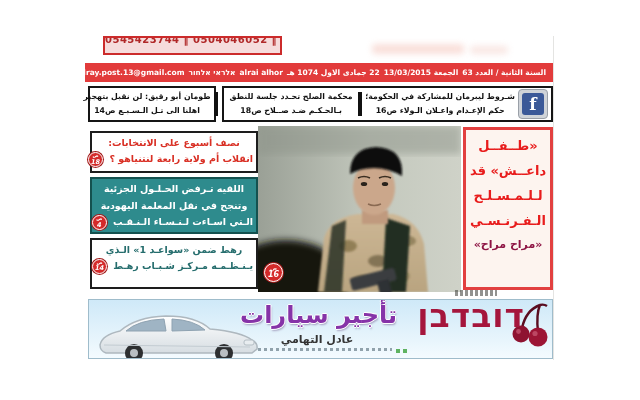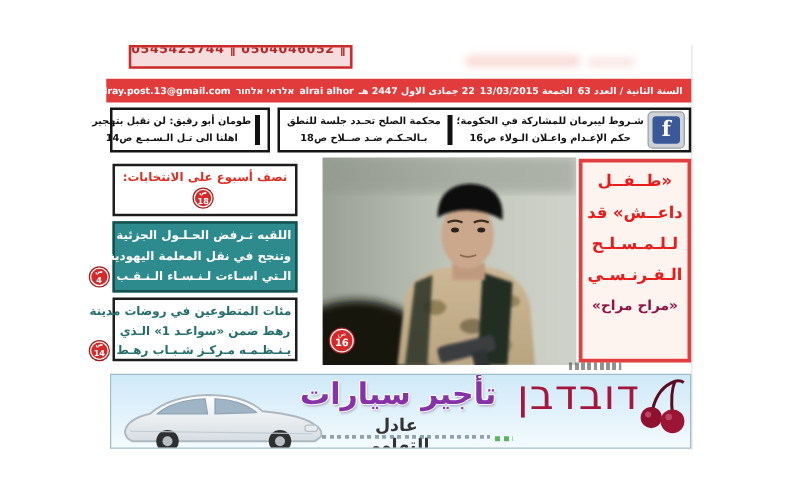--- a/index.html
+++ b/index.html
@@ -30,70 +30,70 @@
   
   .info-bar{left:85px;top:63px;width:468px;height:19px;background:#e23b3b;color:#fff;
      display:flex;align-items:center;justify-content:space-between;box-sizing:border-box;
      padding:0 5px;font-size:7.5px;font-weight:bold;white-space:nowrap;}
   .info-bar .seg{margin:0 2px;}
 
   
   .strip-box{border:2px solid #151515;background:#fff;box-sizing:border-box;
      display:flex;align-items:center;}
   .strip-right{left:222px;top:86px;width:331px;height:36px;padding:2px 3px;}
-  .strip-left{left:88px;top:86px;width:128px;height:36px;padding:2px 3px;}
+  .strip-left{left:88px;top:86px;width:128px;height:36px;padding:2px 3px;justify-content:center;}
   .strip-item{flex:1;text-align:center;font-size:7.8px;font-weight:bold;color:#111;
      line-height:14px;white-space:nowrap;}
   .strip-sep{width:4px;height:24px;background:#111;margin:0 3px;flex:none;}
   .fb-frame{width:28px;height:28px;flex:none;margin-left:3px;background:#cfd3d8;
      border:1px solid #9aa0a8;border-radius:4px;display:flex;align-items:center;justify-content:center;}
   .fb-icon{width:22px;height:22px;background:#3b5998;border-radius:3px;color:#fff;
      font-size:17px;font-weight:bold;text-align:center;line-height:22px;font-family:"DejaVu Serif",serif;}
 
   
-  .news-box{left:90px;width:148px;border:2px solid #1d1d1d;background:#fff;
+  .news-box{left:90px;width:168px;border:2px solid #1d1d1d;background:#fff;
      box-sizing:border-box;text-align:center;padding:2px 3px;}
   .box-a{top:131px;height:42px;color:#d93025;}
   .box-a .ln{font-size:9.5px;font-weight:bold;line-height:16px;white-space:nowrap;}
   .box-b{top:177px;height:57px;background:#2e8b8d;color:#fff;border-color:#14514f;}
   .box-b .ln{font-size:9.5px;font-weight:bold;line-height:16.5px;white-space:nowrap;}
   .box-c{top:238px;height:51px;color:#256d6d;}
   .box-c .ln{font-size:9.5px;font-weight:bold;line-height:15.5px;white-space:nowrap;}
 
   
   .pbadge{display:inline-flex;flex-direction:column;align-items:center;justify-content:center;
      width:13px;height:13px;border-radius:50%;background:#d42a2a;color:#fff;vertical-align:middle;
      margin-right:3px;line-height:1;border:1px solid #fff;box-shadow:0 0 0 1px #a31d1d;}
   .pbadge i{font-style:normal;font-size:4.5px;}
-  .pbadge b{font-size:6.5px;}
+  .pbadge b{font-size:6.5px;font-style:italic;}
 
   
   .photo{left:258px;top:126px;width:203px;height:166px;overflow:hidden;background:#b6bab0;}
   .photo svg{display:block;}
   .photo-badge{left:264px;top:262px;}
   .photo-badge .pbadge{width:17px;height:17px;}
   .photo-badge .pbadge i{font-size:5.5px;}
   .photo-badge .pbadge b{font-size:8px;}
 
   
   .headline-box{left:463px;top:127px;width:90px;height:163px;border:3px solid #e24040;
      background:#fdf4ef;box-sizing:border-box;text-align:center;padding-top:3px;}
   .headline-box .hl{font-size:13px;font-weight:bold;color:#e81c1c;line-height:25px;white-space:nowrap;}
   .headline-box .hl-last{font-size:11px;color:#8e1444;line-height:24px;}
   .photo-credit-smudge{left:455px;top:290px;width:42px;height:6px;opacity:.55;filter:blur(.6px);
      background:repeating-linear-gradient(90deg,#3a3a34 0 3px,transparent 3px 5px);}
 
   
   .ad{left:88px;top:299px;width:465px;height:60px;border:1px solid #9fbccb;box-sizing:border-box;
      background:linear-gradient(180deg,#cfe9f8 0%,#e8f5fc 70%,#f4fbff 100%);overflow:hidden;}
-  .ad-hebrew{position:absolute;right:40px;top:-4px;font-size:33px;font-weight:normal;color:#a5163c;
+  .ad-hebrew{position:absolute;right:27px;top:-4px;font-size:33px;font-weight:bold;color:#a5163c;
      letter-spacing:1px;}
   .ad-title{position:absolute;right:155px;top:1px;font-size:24px;font-weight:bold;color:#8633a8;
      white-space:nowrap;text-shadow:0 1px 0 #fff,0 -1px 0 #fff,1px 0 0 #fff,-1px 0 0 #fff,1px 2px 2px rgba(60,20,90,.35);}
-  .ad-sub{position:absolute;right:190px;top:33px;width:90px;text-align:center;font-size:14px;
+  .ad-sub{position:absolute;right:190px;top:33px;width:90px;text-align:center;font-size:11px;
      font-weight:bold;color:#333;}
   .ad-fineprint{position:absolute;right:160px;top:48px;width:152px;height:3px;opacity:.65;
      background:repeating-linear-gradient(90deg,#5f7480 0 3px,transparent 3px 6px);}
   .ad-green-frag{position:absolute;right:142px;top:49px;width:14px;height:4px;opacity:.8;
      background:repeating-linear-gradient(90deg,#3aa13a 0 4px,transparent 4px 7px);}
   .ad-cherries{position:absolute;right:2px;top:2px;}
   .ad-car{position:absolute;left:3px;top:7px;}
 </style>
 </head>
 <body>
@@ -105,21 +105,21 @@
   <div class="abs masthead-remnant2"></div>
 
   <div class="abs phone-box">
     <span>0545423744 ‖ 0504046052 ‖ 0545703340</span>
   </div>
 
 
   <div class="abs info-bar ar">
     <span class="seg">السنة الثانية / العدد 63</span>
     <span class="seg">الجمعة 13/03/2015</span>
-    <span class="seg">22 جمادى الاول 2447 هـ</span>
+    <span class="seg">22 جمادى الاول 1074 هـ</span>
     <span class="seg" dir="ltr">alrai alhor</span>
     <span class="seg">אלראי אלחור</span>
     <span class="seg" dir="ltr">alray.post.13@gmail.com</span>
   </div>
 
   <div class="abs strip-box strip-right ar">
     <span class="fb-frame">
       <span class="fb-icon">f</span>
     </span>
     <span class="strip-item">
@@ -137,41 +137,41 @@
     <span class="strip-sep"></span>
     <span class="strip-item">
       <span>طومان أبو رقيق: لن نقبل بتهجير</span><br>
       <span>اهلنا الى تـل الـسـبـع ص14</span>
     </span>
   </div>
 
   <div class="abs news-box box-a ar">
     <div class="ln">نصف أسبوع على الانتخابات:</div>
     <div class="ln">
+      <span>انقلاب أم ولاية رابعة لنتنياهو ؟</span>
       <span class="pbadge">
           <i>ص</i>
           <b>18</b>
         </span>
     </div>
   </div>
 
   <div class="abs news-box box-b ar">
     <div class="ln">اللقيه تـرفض الحـلـول الجزئية</div>
     <div class="ln">وتنجح في نقل المعلمة اليهودية</div>
     <div class="ln">
       <span>الـتي اسـاءت لـنـسـاء الـنـقـب</span>
       <span class="pbadge">
           <i>ص</i>
           <b>4</b>
         </span>
     </div>
   </div>
 
   <div class="abs news-box box-c ar">
-    <div class="ln">مئات المتطوعين في روضات مدينة</div>
     <div class="ln">رهط ضمن «سواعـد 1» الـذي</div>
     <div class="ln">
       <span>يـنـظـمـه مـركـز شـبـاب رهـط</span>
       <span class="pbadge">
           <i>ص</i>
           <b>14</b>
         </span>
     </div>
   </div>
 

